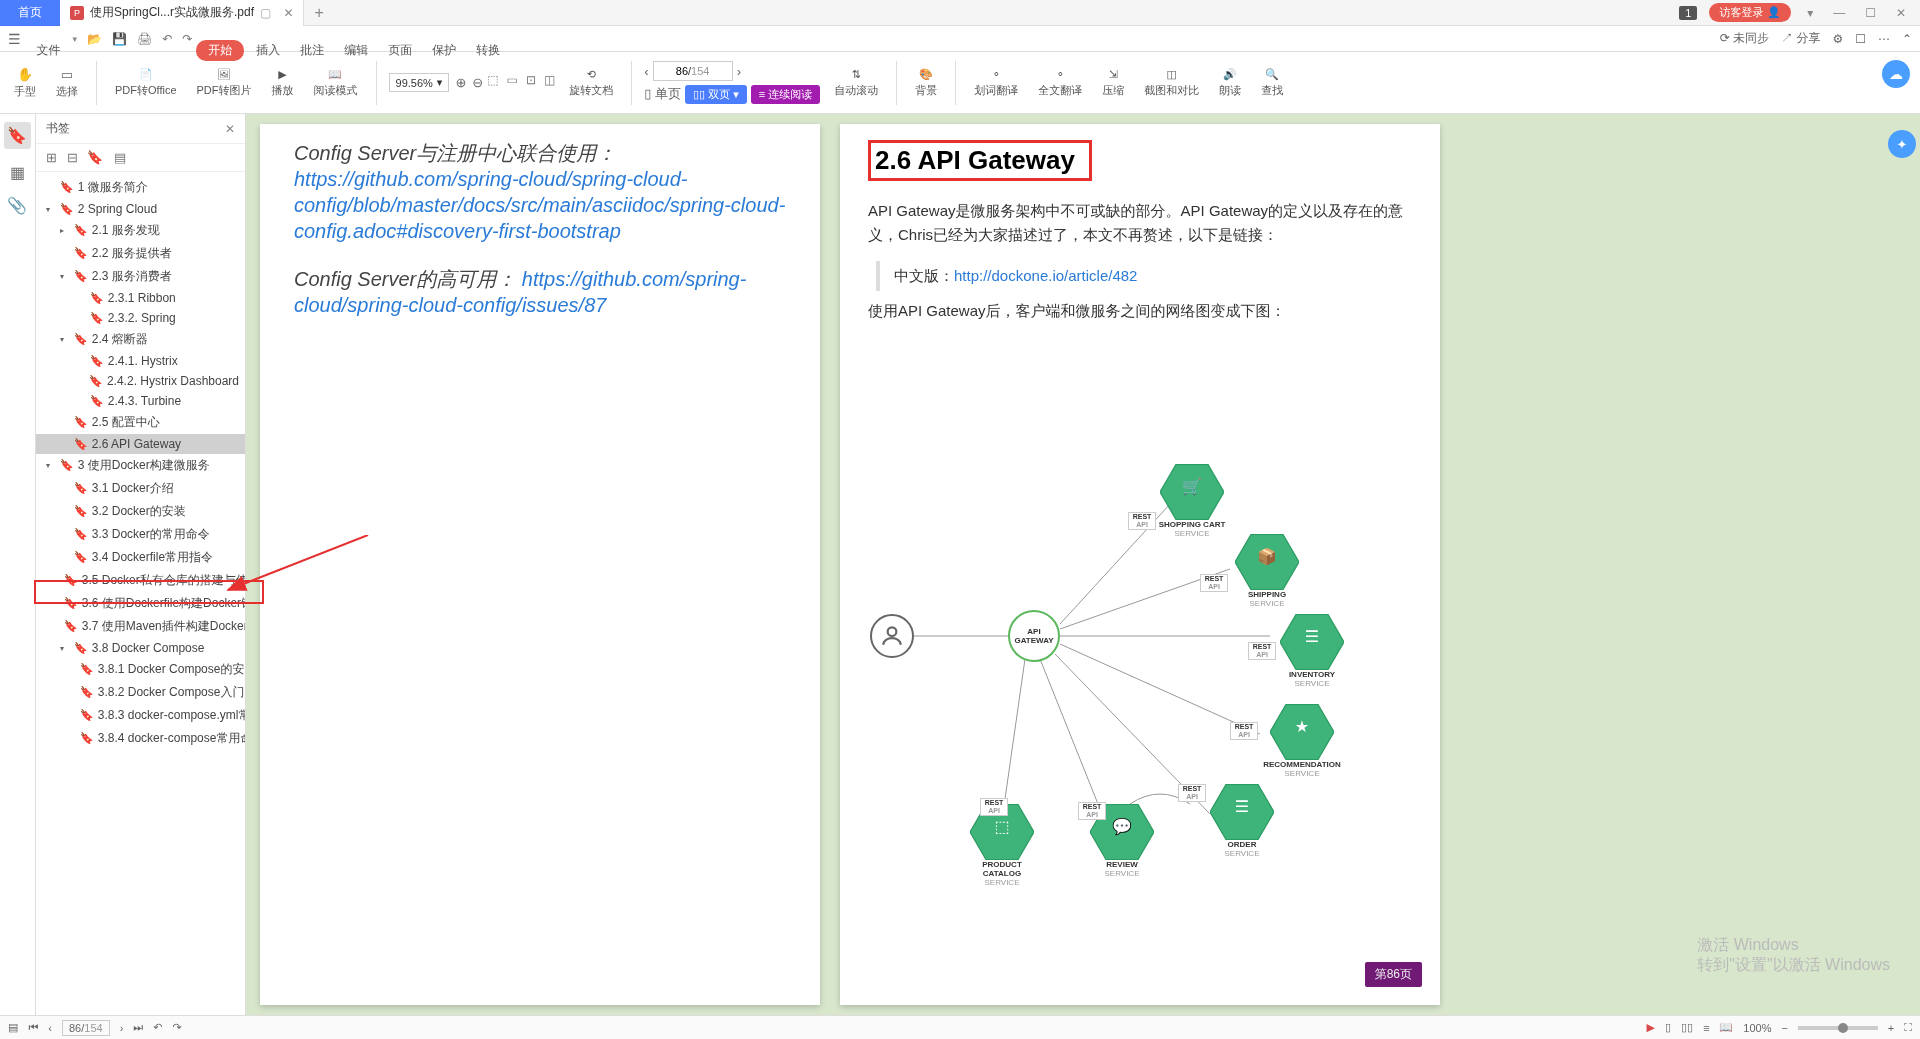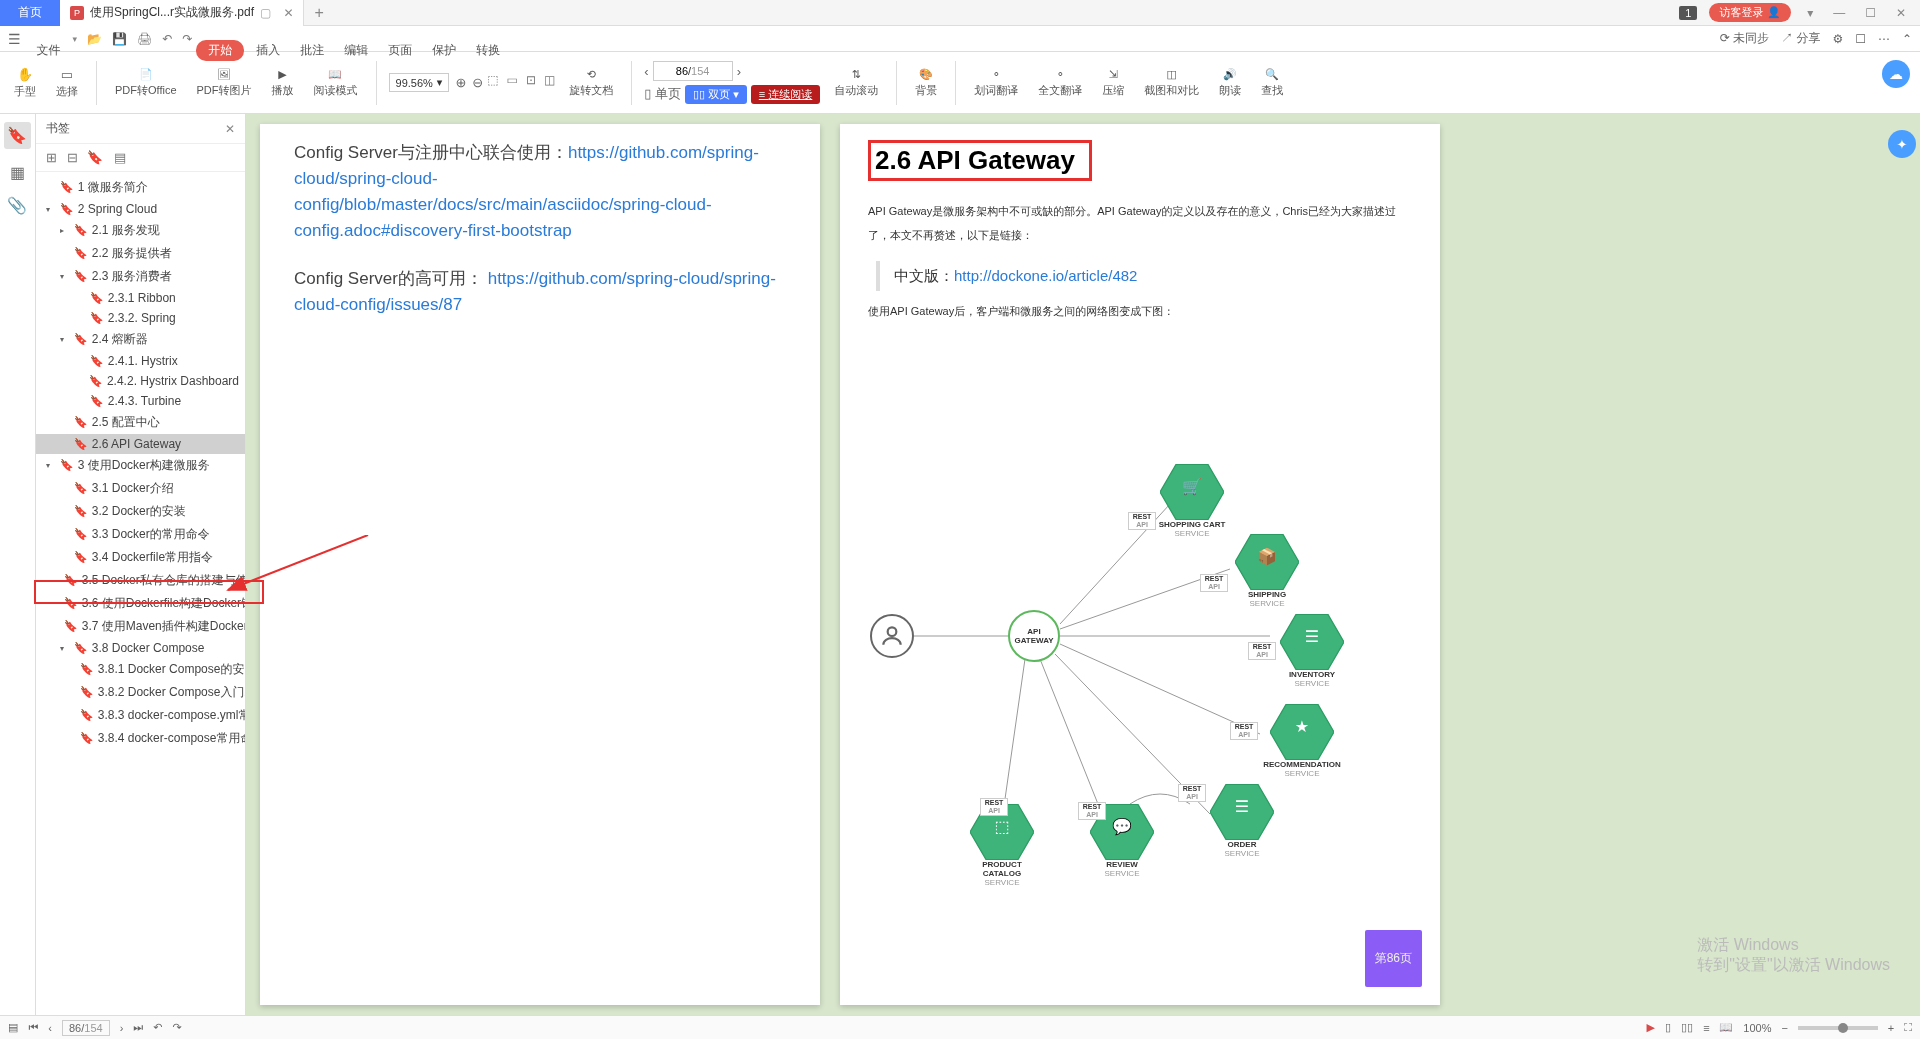--- a/index.html
+++ b/index.html
@@ -28,21 +28,21 @@
 
 .ribbon { height: 62px; display: flex; align-items: center; border-bottom: 1px solid #ddd; padding: 0 8px; gap: 8px; }
 .tool-col { display: flex; flex-direction: column; align-items: center; gap: 2px; font-size: 11px; color: #555; padding: 0 6px; }
 .divider { width: 1px; height: 44px; background: #ddd; margin: 0 4px; }
 .zoom-box { border: 1px solid #ccc; padding: 2px 6px; font-size: 11px; display: flex; align-items: center; gap: 4px; }
 .page-nav { display: flex; align-items: center; gap: 4px; }
 .page-input { border: 1px solid #ccc; width: 80px; height: 20px; text-align: center; font-size: 11px; display: flex; align-items: center; justify-content: center; }
 .page-input .cur { color: #000; }
 .page-input .tot { color: #999; }
 .btn-pill { background: #4a7eff; color: #fff; padding: 2px 8px; border-radius: 3px; font-size: 11px; }
-.btn-pill.gray { background: #b91c1c; text-decoration: underline; }
+.btn-pill.gray { background: #a21caf; }
 .mini-icon { font-size: 13px; color: #666; }
 .ribbon-right { position: absolute; right: 10px; top: 60px; width: 28px; height: 28px; background: #4a9eff; border-radius: 50%; color: #fff; display: flex; align-items: center; justify-content: center; font-size: 14px; }
 
 
 .main { display: flex; height: calc(100% - 114px - 24px); }
 .rail { width: 36px; border-right: 1px solid #ddd; display: flex; flex-direction: column; align-items: center; padding-top: 8px; gap: 14px; color: #777; font-size: 16px; }
 .rail .active-rail { background: #e0e0e0; padding: 4px; border-radius: 3px; }
 .side { width: 210px; border-right: 1px solid #ddd; display: flex; flex-direction: column; }
 .side-header { display: flex; align-items: center; padding: 6px 10px; border-bottom: 1px solid #eee; }
 .side-header .title { flex: 1; font-size: 12px; color: #555; }
@@ -57,26 +57,26 @@
 .lvl2 { padding-left: 24px; }
 .lvl3 { padding-left: 40px; }
 .highlight-box-tree { position: absolute; border: 2px solid #e63030; left: 34px; top: 580px; width: 230px; height: 24px; pointer-events: none; }
 .arrow-svg { position: absolute; left: 218px; top: 535px; pointer-events: none; }
 
 
 .doc { flex: 1; background: #d8e6cc; display: flex; gap: 20px; padding: 10px 14px; position: relative; overflow: hidden; }
 .page-left, .page-right { background: #fff; box-shadow: 0 2px 6px rgba(0,0,0,0.2); }
 .page-left { width: 560px; height: 100%; padding: 16px 34px; }
 .page-right { width: 600px; height: 100%; padding: 16px 28px; position: relative; }
-.page-left p { font-size: 17px; line-height: 26px; color: #444; margin-bottom: 22px; }
+.page-left p { font-size: 20px; line-height: 26px; color: #444; margin-bottom: 22px; font-style: italic; }
 .page-left a, .page-right a { color: #2a7bd8; text-decoration: none; }
 
 .heading-box { border: 3px solid #e63030; display: inline-block; padding: 2px 14px 2px 4px; margin-bottom: 18px; }
 .heading-box h2 { font-size: 26px; font-weight: bold; color: #000; }
-.page-right p { font-size: 11px; line-height: 24px; color: #333; margin-bottom: 14px; }
+.page-right p { font-size: 15px; line-height: 24px; color: #333; margin-bottom: 14px; }
 .quote-item { border-left: 4px solid #ddd; padding: 4px 0 4px 14px; margin: 8px 0 8px 8px; font-size: 15px; color: #333; line-height: 22px; }
 
 
 .diagram { position: absolute; left: 20px; top: 330px; width: 560px; height: 430px; }
 .hex { position: absolute; width: 64px; height: 56px; }
 .hex svg { width: 100%; height: 100%; }
 .hex-label { position: absolute; font-size: 8px; font-weight: bold; color: #333; text-align: center; width: 80px; }
 .hex-sub { color: #999; font-weight: normal; display: block; }
 .user-circle { position: absolute; left: 10px; top: 160px; width: 44px; height: 44px; border: 2px solid #666; border-radius: 50%; display: flex; align-items: center; justify-content: center; color: #666; }
 .gateway-circle { position: absolute; left: 148px; top: 156px; width: 52px; height: 52px; border: 2px solid #5cb85c; border-radius: 50%; display: flex; flex-direction: column; align-items: center; justify-content: center; font-size: 8px; font-weight: bold; color: #333; }
@@ -85,21 +85,21 @@
 
 .float-btn { position: absolute; right: 4px; top: 16px; width: 28px; height: 28px; background: #4a9eff; border-radius: 50%; color: #fff; display: flex; align-items: center; justify-content: center; font-size: 13px; }
 
 
 .statusbar { position: absolute; bottom: 0; left: 0; right: 0; height: 24px; border-top: 1px solid #ddd; display: flex; align-items: center; padding: 0 8px; gap: 10px; font-size: 11px; color: #666; background: #fafafa; }
 .statusbar .spacer { flex: 1; }
 .statusbar .page-box { border: 1px solid #ccc; padding: 1px 6px; }
 
 
 .watermark { position: absolute; right: 30px; bottom: 40px; font-size: 16px; color: #bbb; text-align: left; line-height: 20px; pointer-events: none; }
-.page-badge { position: absolute; right: 18px; bottom: 18px; background: #8b5cf6; color: #eee; padding: 20px 10px; font-size: 12px; border-radius: 2px; }
+.page-badge { position: absolute; right: 18px; bottom: 18px; background: #701a75; color: #eee; padding: 4px 10px; font-size: 12px; border-radius: 2px; }
 </style>
 </head>
 <body>
 
 <div class="titlebar">
   <div class="home-tab">首页</div>
   <div class="file-tab">
     <span class="pdf-icon">P</span>
     <span>使用SpringCl...r实战微服务.pdf</span>
     <span style="color:#aaa;">▢</span>

